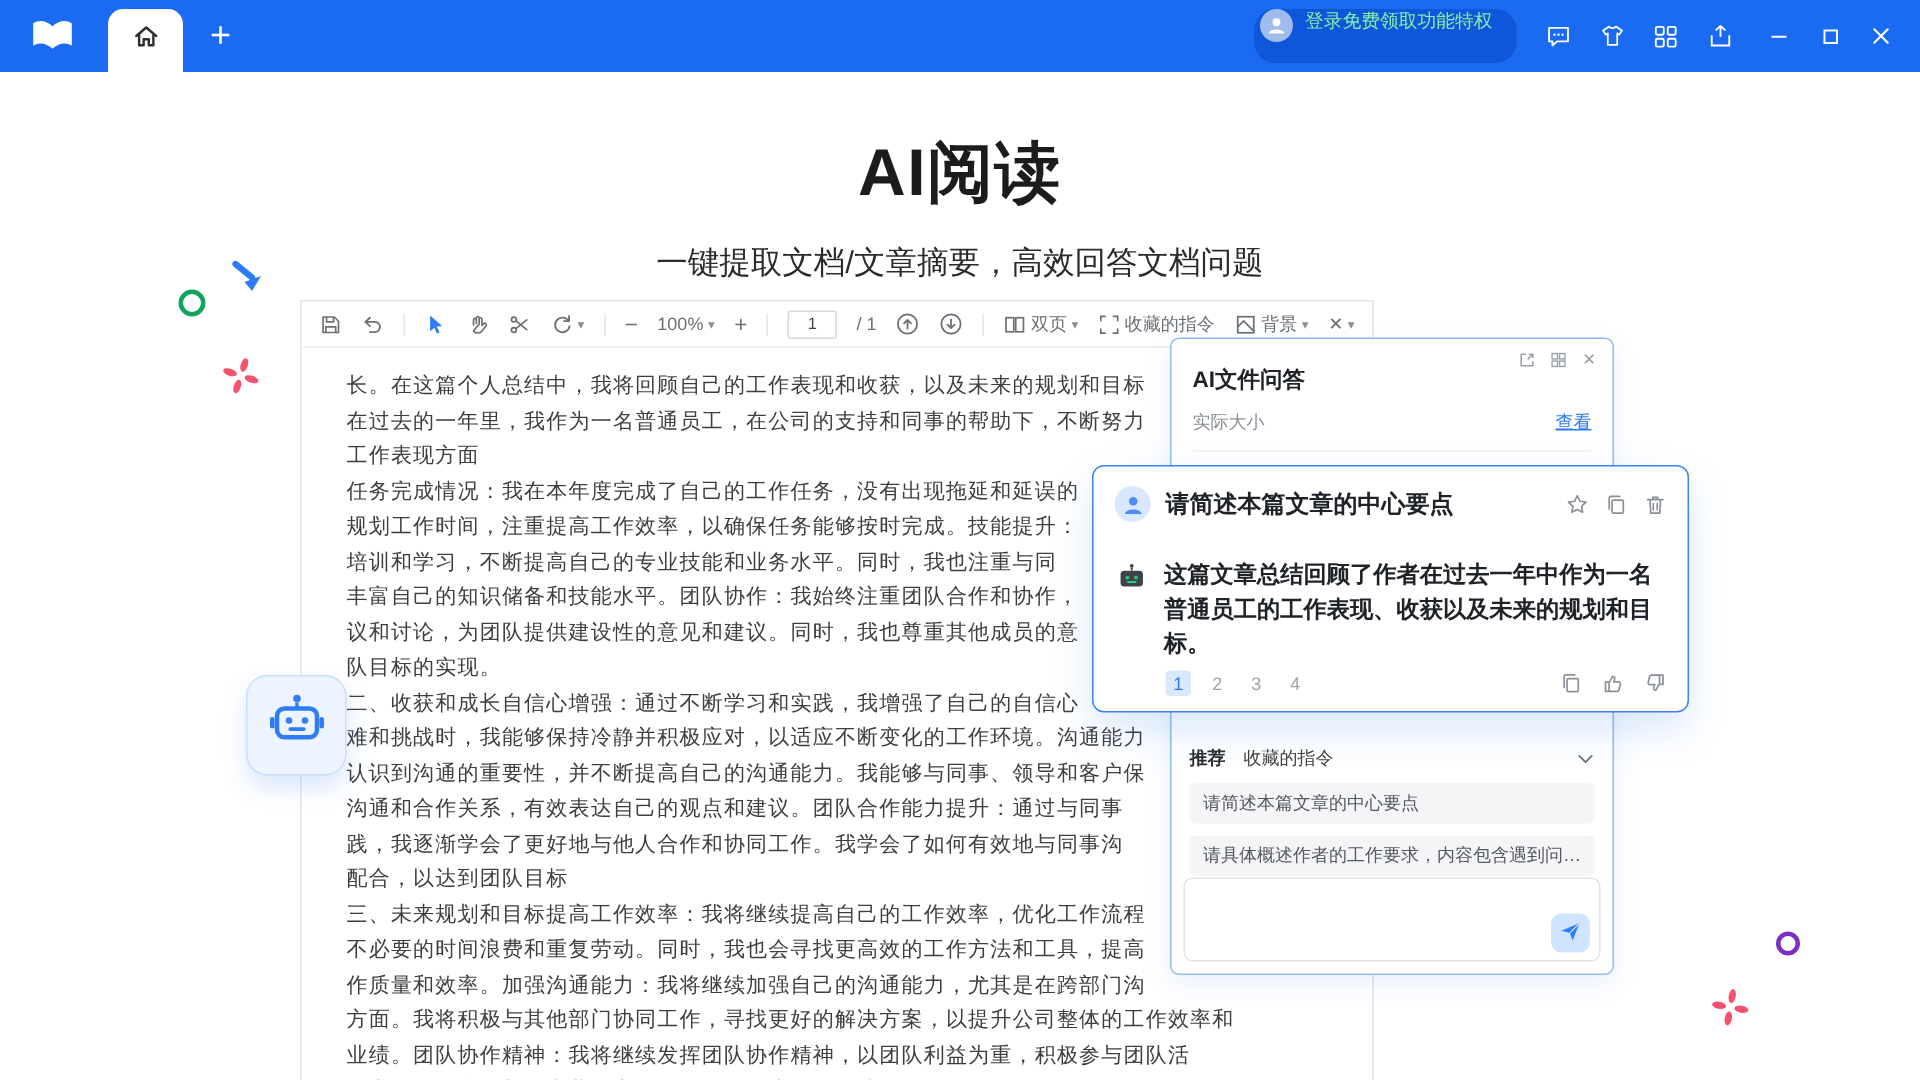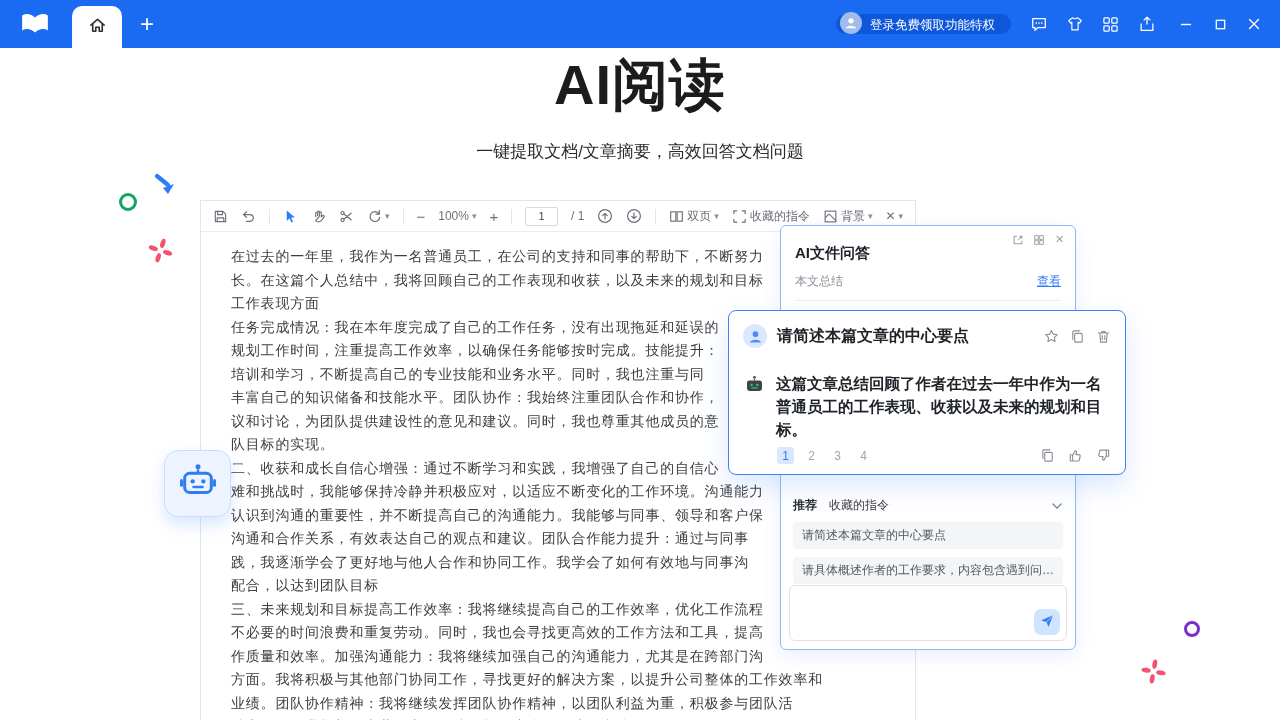--- a/index.html
+++ b/index.html
@@ -6,31 +6,31 @@
   html,body { background:#fff; }
   body { font-family:"Liberation Sans","DejaVu Sans",sans-serif; }
   .stage { position:relative; width:1280px; height:720px; overflow:hidden; background:#fff; }
 
   
   .topbar { position:absolute; top:0; left:0; width:100%; height:48px; background:#1A6AF2; display:flex; align-items:center; }
   .logo { margin-left:20px; display:flex; align-items:center; }
   .tab { margin-left:22px; align-self:flex-end; width:50px; height:42px; background:#fff; border-radius:10px 10px 0 0; display:flex; align-items:center; justify-content:center; }
   .newtab { margin-left:18px; background:none; border:none; color:#fff; font-size:24px; line-height:1; cursor:pointer; font-weight:300; }
   .tb-spacer { flex:1; }
-  .login-pill { height:20px; border-radius:14px; background:#0F57DA; display:flex; align-items:flex-end; gap:8px; padding:0 16px 0 4px; color:#ffffff; font-size:12.5px; cursor:pointer; }
+  .login-pill { height:36px; border-radius:14px; background:#0F57DA; display:flex; align-items:flex-start; gap:8px; padding:0 16px 0 4px; color:#86efac; font-size:12.5px; cursor:pointer; }
   .login-avatar { width:22px; height:22px; border-radius:50%; background:#9FBCEC; display:flex; align-items:center; justify-content:center; overflow:hidden; }
   .tb-icons { display:flex; align-items:center; gap:17px; margin-left:18px; }
   .tb-icons .ic { width:19px; height:19px; display:flex; align-items:center; justify-content:center; cursor:pointer; }
   .win-controls { display:flex; align-items:center; gap:14px; margin:0 16px 0 20px; }
   .win-controls .ic { width:20px; height:20px; display:flex; align-items:center; justify-content:center; cursor:pointer; }
 
   
   .hero { position:absolute; top:48px; left:0; width:100%; text-align:center; }
-  .hero h1 { font-size:56px; font-weight:800; color:#1C1C1E; letter-spacing:1px; }
-  .hero p { margin-top:16px; font-size:17px; color:#2B2B2B; }
+  .hero h1 { margin-top:38px; font-size:44px; font-weight:800; color:#1C1C1E; letter-spacing:1px; }
+  .hero p { margin-top:16px; font-size:21px; color:#2B2B2B; }
 
   
   .deco { position:absolute; }
   .ring { border-radius:50%; }
   .ring.green { left:119px; top:193px; width:18px; height:18px; border:3.5px solid #12A35F; }
   .ring.purple { left:1184px; top:621px; width:16px; height:16px; border:3.5px solid #7A2FC5; }
   .arrow-blue { left:153px; top:172px; }
   .sparkle1 { left:147px; top:237px; }
   .sparkle2 { left:1140px; top:658px; }
 
@@ -280,22 +280,22 @@
         <span>背景</span>
         <span class="caret">▾</span>
       </span>
       <span class="ti">
         <span>✕</span>
         <span class="caret">▾</span>
       </span>
     </div>
 
     <div class="doc">
+      <div class="dl">长。在这篇个人总结中，我将回顾自己的工作表现和收获，以及未来的规划和目标</div>
       <div class="dl">在过去的一年里，我作为一名普通员工，在公司的支持和同事的帮助下，不断努力</div>
-      <div class="dl">长。在这篇个人总结中，我将回顾自己的工作表现和收获，以及未来的规划和目标</div>
       <div class="dl">工作表现方面</div>
       <div class="dl">任务完成情况：我在本年度完成了自己的工作任务，没有出现拖延和延误的</div>
       <div class="dl">规划工作时间，注重提高工作效率，以确保任务能够按时完成。技能提升：</div>
       <div class="dl">培训和学习，不断提高自己的专业技能和业务水平。同时，我也注重与同</div>
       <div class="dl">丰富自己的知识储备和技能水平。团队协作：我始终注重团队合作和协作，</div>
       <div class="dl">议和讨论，为团队提供建设性的意见和建议。同时，我也尊重其他成员的意</div>
       <div class="dl">队目标的实现。</div>
       <div class="dl">二、收获和成长自信心增强：通过不断学习和实践，我增强了自己的自信心</div>
       <div class="dl">难和挑战时，我能够保持冷静并积极应对，以适应不断变化的工作环境。沟通能力</div>
       <div class="dl">认识到沟通的重要性，并不断提高自己的沟通能力。我能够与同事、领导和客户保</div>
@@ -340,21 +340,21 @@
             <rect x="2" y="2" width="4.2" height="4.2" fill="none" stroke="#9AA0A8" stroke-width="1.1"></rect>
             <rect x="7.8" y="2" width="4.2" height="4.2" fill="none" stroke="#9AA0A8" stroke-width="1.1"></rect>
             <rect x="2" y="7.8" width="4.2" height="4.2" fill="none" stroke="#9AA0A8" stroke-width="1.1"></rect>
             <rect x="7.8" y="7.8" width="4.2" height="4.2" fill="none" stroke="#9AA0A8" stroke-width="1.1"></rect>
           </svg>
       </span>
       <span class="ic">✕</span>
     </div>
     <div class="panel-title">AI文件问答</div>
     <div class="summary-row">
-      <span class="summary-label">本文总结</span>
+      <span class="summary-label">实际大小</span>
       <span class="view-link">查看</span>
     </div>
 
     <div class="recommend">
       <div class="rec-head">
         <span class="rec-title">推荐</span>
         <span class="rec-fav">收藏的指令</span>
         <span class="rec-chevron">
           <svg width="12" height="10" viewBox="0 0 14 12">
               <polyline points="2,3.5 7,8.5 12,3.5" fill="none" stroke="#6B7077" stroke-width="1.4" stroke-linecap="round" stroke-linejoin="round"></polyline>

